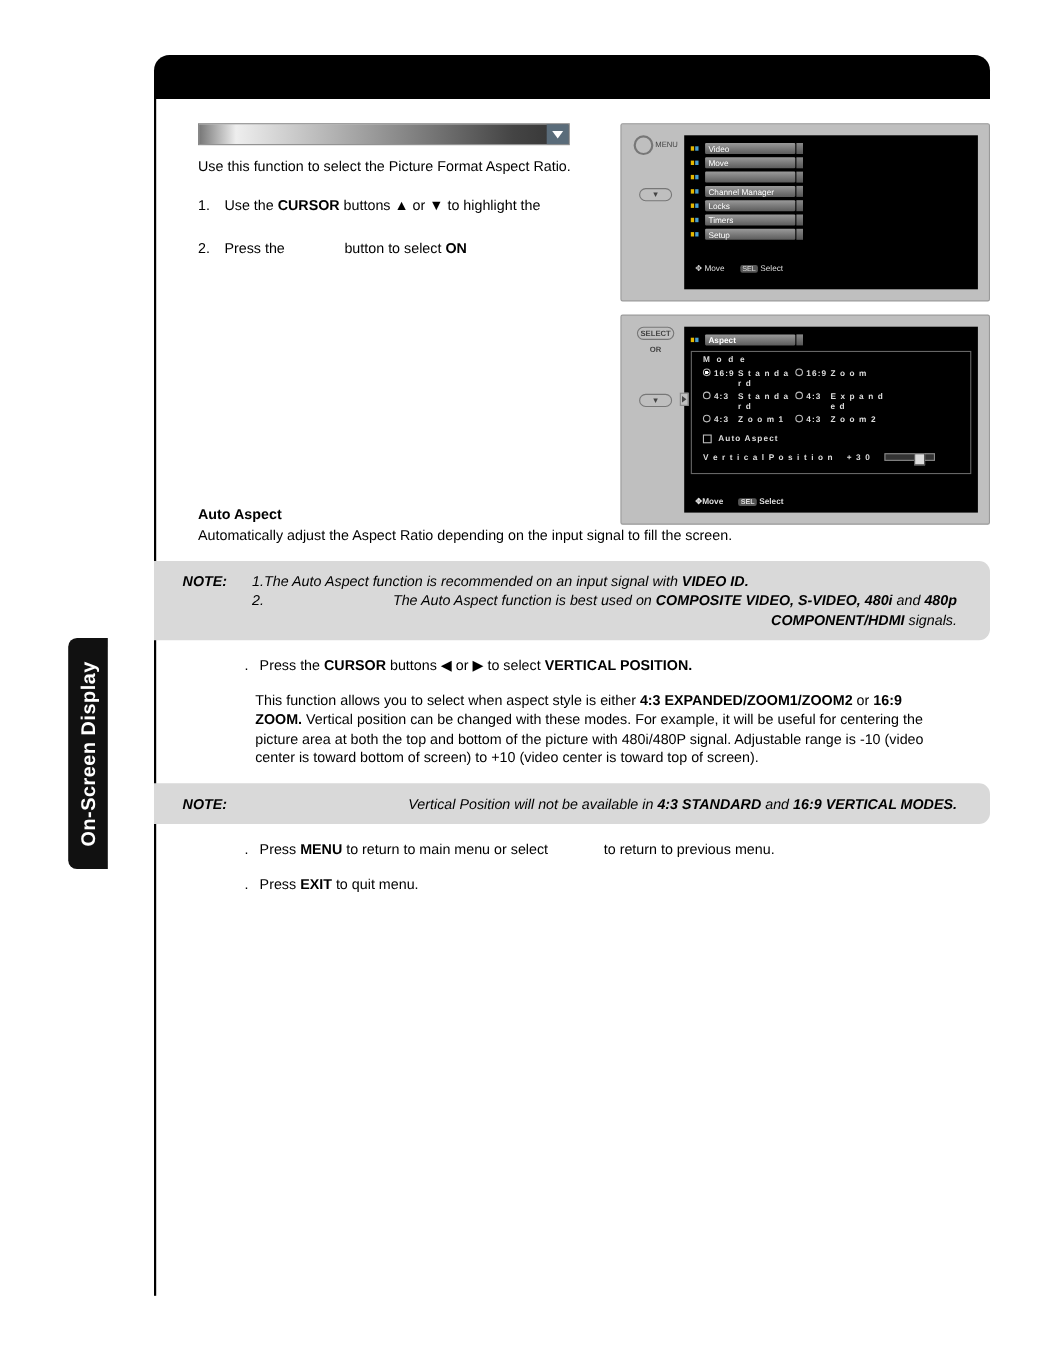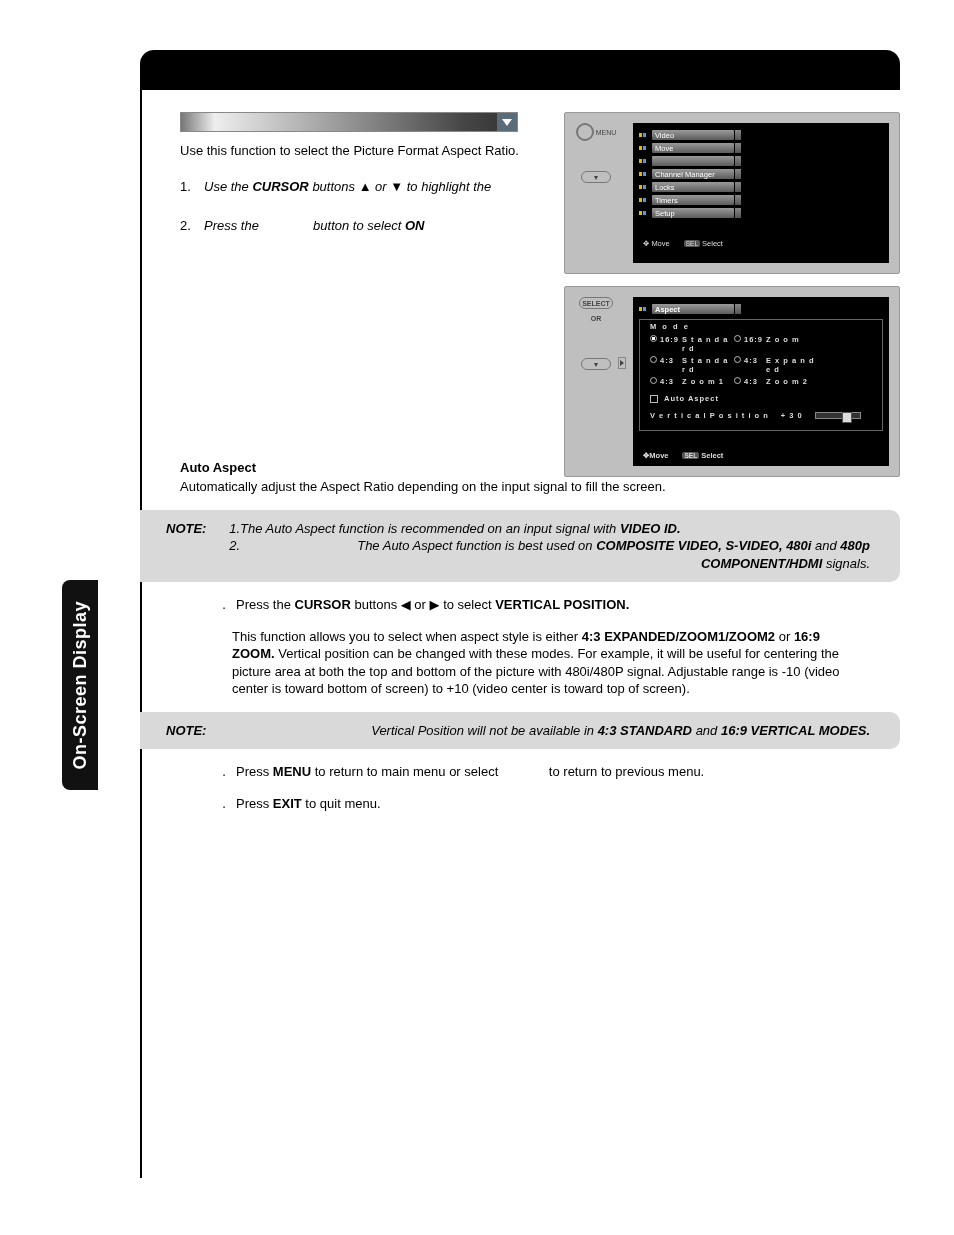--- a/index.html
+++ b/index.html
@@ -70,34 +70,34 @@
   .section-header .tri::after {
     content: ""; width: 0; height: 0;
     border-left: 5px solid transparent;
     border-right: 5px solid transparent;
     border-top: 7px solid #fff;
   }
   .intro { margin: 10px 0 0 40px; width: 340px; line-height: 1.35; }
   .steps { margin: 18px 0 0 40px; width: 340px; }
   .steps .row { display: flex; margin-bottom: 22px; line-height: 1.35; }
   .steps .num { width: 24px; flex: 0 0 24px; }
-  .steps .txt { flex: 1; font-style: italic; }
+  .steps .txt { flex: 1; }
   .panel-wrap {
     position: absolute;
     right: 0;
     top: 22px;
     width: 336px;
   }
   .osd {
     background: #bfbfbf;
     border: 1px solid #999;
     border-radius: 2px;
     padding: 10px 10px 10px 10px;
     display: flex;
-    gap: 16px;
+    gap: 5px;
     margin-bottom: 12px;
     justify-content: flex-end;
   }
   .osd-left { width: 42px; flex: 0 0 42px; display:flex; flex-direction:column; align-items:center; gap:6px; font-size:7px; color:#444; }
   .ring { width:18px; height:18px; border:2px solid #777; border-radius:50%; display:flex; align-items:center; justify-content:center; }
   .pill { width:30px; height:12px; border:1px solid #777; border-radius:7px; display:flex; align-items:center; justify-content:center; }
   .osd-screen {
     flex: 1;
     background: #000;
     padding: 6px;

